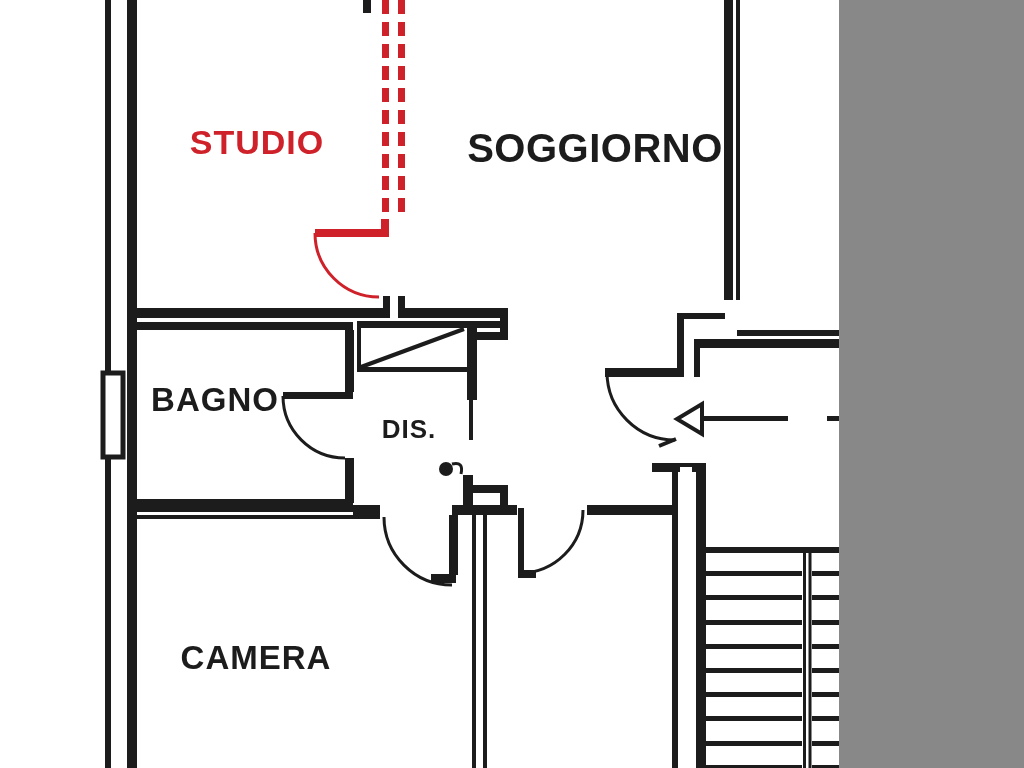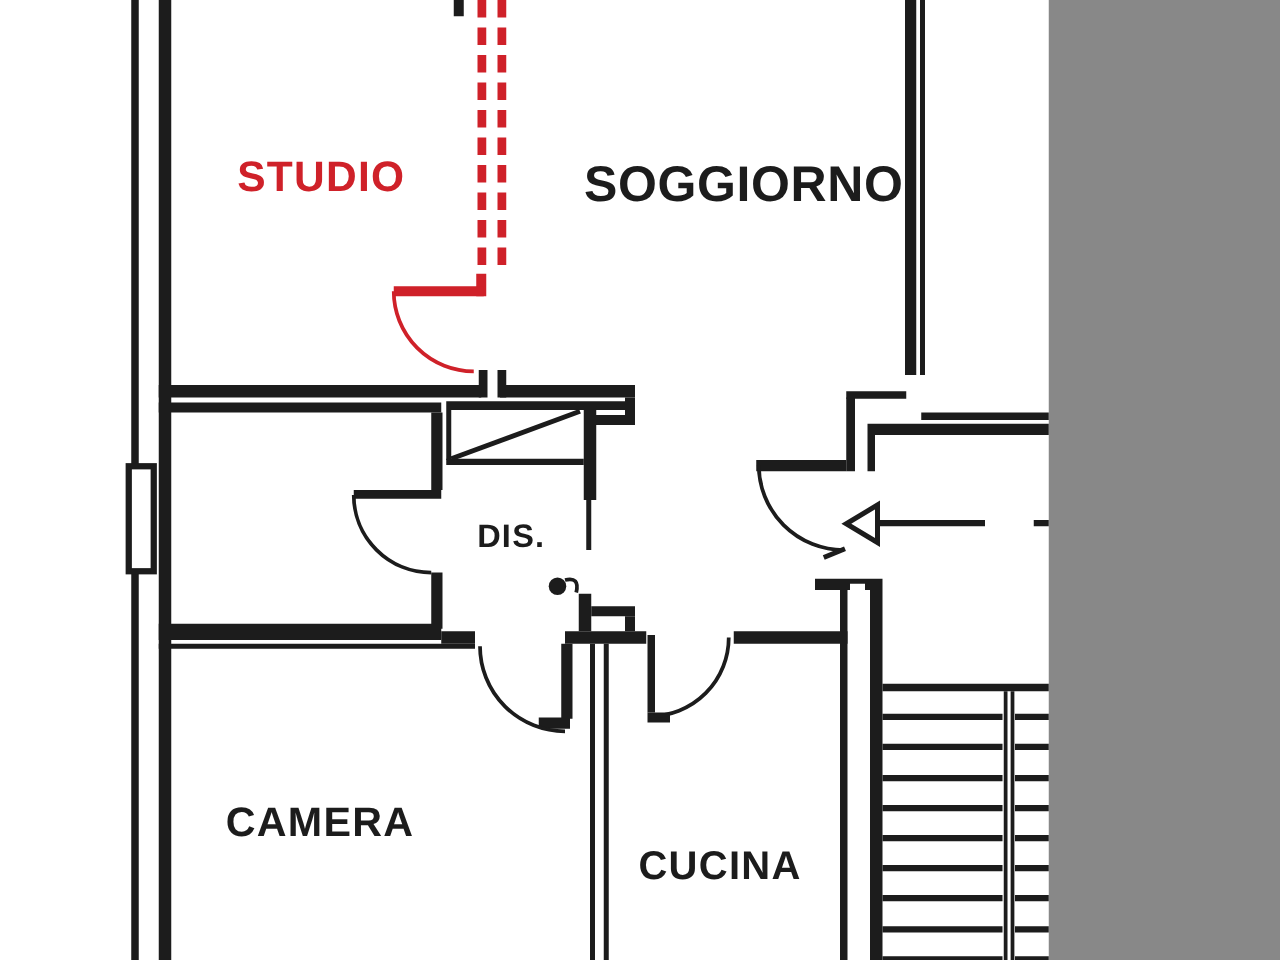--- a/index.html
+++ b/index.html
@@ -142,16 +142,16 @@
         <rect x="812" y="716" width="101" height="5" class="sw"></rect>
         <rect x="812" y="741" width="101" height="5" class="sw"></rect>
         <rect x="812" y="765" width="101" height="5" class="sw"></rect>
         <rect x="803" y="553" width="3" height="215" class="sw"></rect>
         <rect x="808.5" y="553" width="3" height="215" class="sw"></rect>
       </g>
   </svg>
 
   <div class="label" id="lbl-studio">STUDIO</div>
   <div class="label" id="lbl-soggiorno">SOGGIORNO</div>
+  <div class="label" id="lbl-bagno">BAGNO</div>
   <div class="label" id="lbl-dis">DIS.</div>
   <div class="label" id="lbl-camera">CAMERA</div>
-  <div class="label" id="lbl-cucina">CUCINA</div>
 </div>
 
 </body></html>

